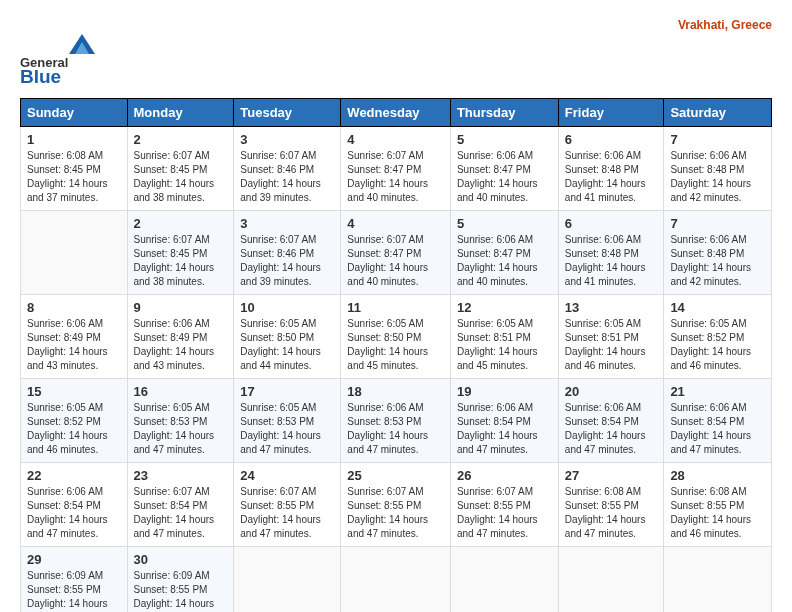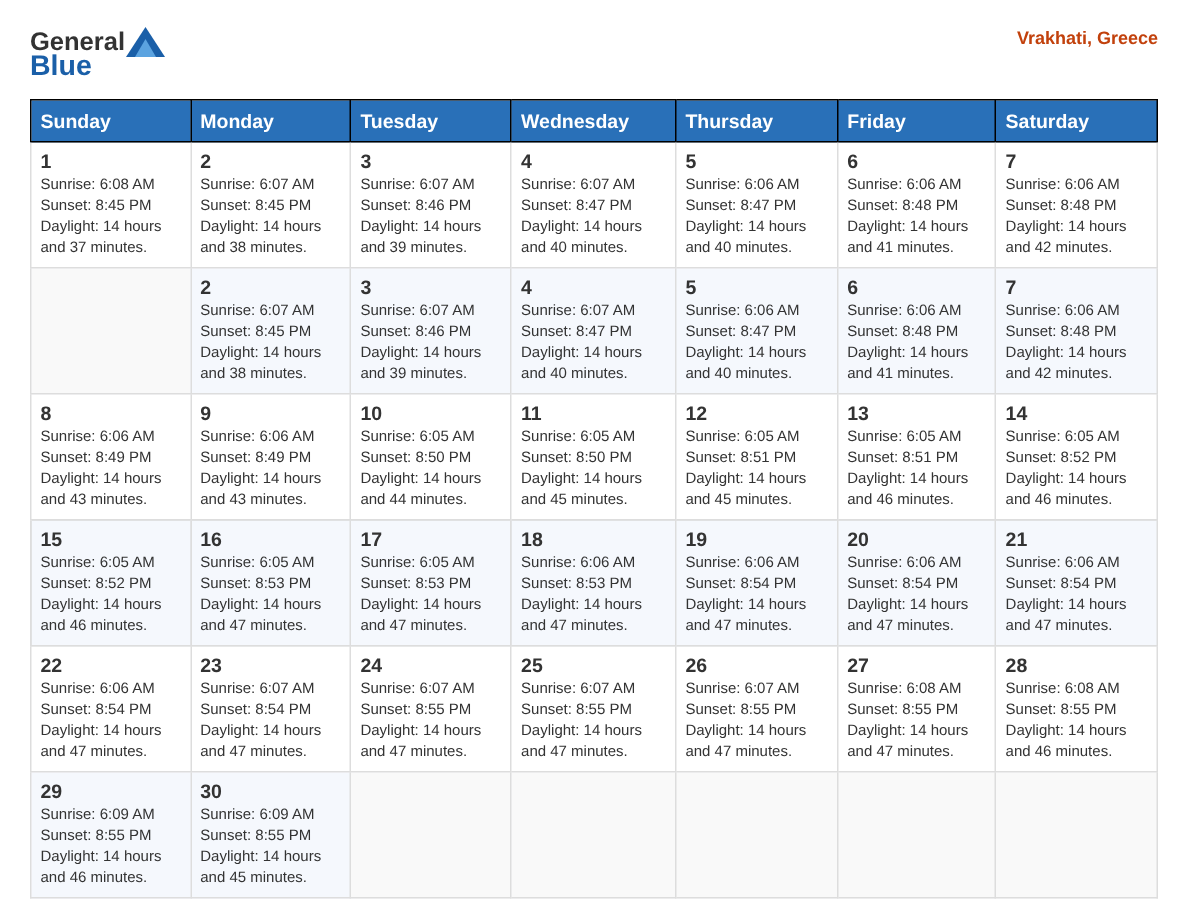--- a/index.html
+++ b/index.html
@@ -83,21 +83,21 @@
     }
   </style>
 </head>
 <body>
 
 <div class="page">
   <div class="header">
     <div class="logo">
       <div style="display:flex;flex-direction:column;align-items:flex-start;">
         <div style="display:flex;align-items:center;">
-          <span style="font-size:17px;font-weight:bold;color:#333;">General</span>
+          <span style="font-size:13px;font-weight:bold;color:#333;margin-top:37px;">General</span>
           <svg width="26" height="20" viewBox="0 0 26 20" style="margin:0 1px;">
             <polygon points="0,20 13,0 26,20" fill="#1a5fa8"></polygon>
             <polygon points="6,20 13,8 20,20" fill="#5ba3e0"></polygon>
           </svg>
         </div>
         <span style="font-size:19px;font-weight:bold;color:#1a5fa8;margin-top:-4px;">Blue</span>
       </div>
     </div>
     <div class="title-block">
       <h2>Vrakhati, Greece</h2>
@@ -197,21 +197,21 @@
   </td>
           <td>
     <span class="day-num">13</span>
     <span class="day-detail">Sunrise: 6:05 AM<br>Sunset: 8:51 PM<br>Daylight: 14 hours and 46 minutes.</span>
   </td>
           <td>
     <span class="day-num">14</span>
     <span class="day-detail">Sunrise: 6:05 AM<br>Sunset: 8:52 PM<br>Daylight: 14 hours and 46 minutes.</span>
   </td>
         </tr>
-        <tr style="background: #a3a3a3;">
+        <tr style="background: #0ea5e9;">
           <td>
     <span class="day-num">15</span>
     <span class="day-detail">Sunrise: 6:05 AM<br>Sunset: 8:52 PM<br>Daylight: 14 hours and 46 minutes.</span>
   </td>
           <td>
     <span class="day-num">16</span>
     <span class="day-detail">Sunrise: 6:05 AM<br>Sunset: 8:53 PM<br>Daylight: 14 hours and 47 minutes.</span>
   </td>
           <td>
     <span class="day-num">17</span>

